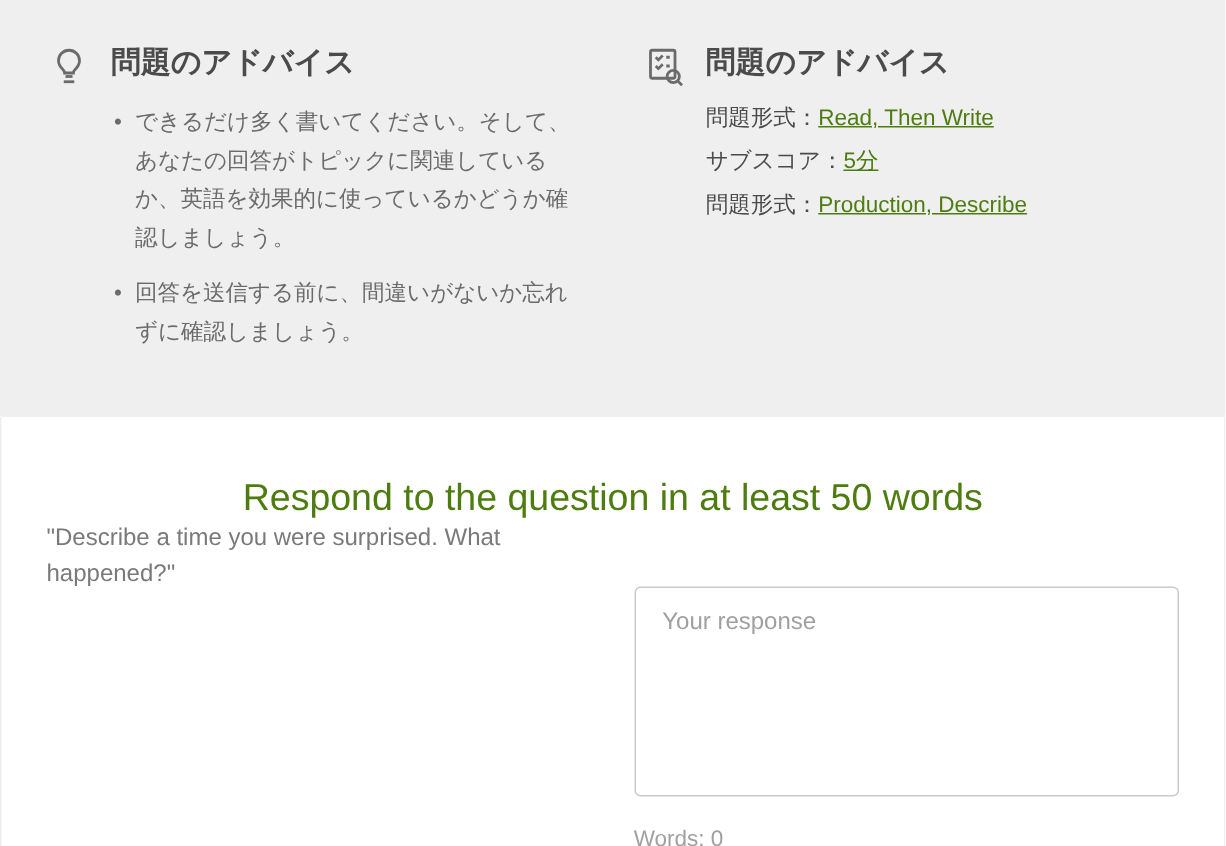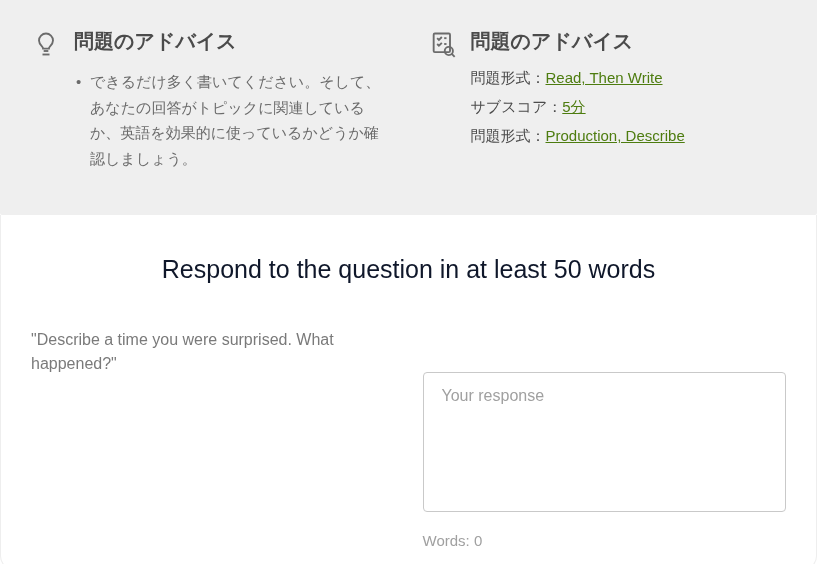--- a/index.html
+++ b/index.html
@@ -76,23 +76,22 @@
     .question-panel {
       padding: 40px 30px 20px 30px;
       background: #fff;
       border: 1px solid #eee;
       border-top: none;
       border-radius: 0 0 14px 14px;
     }
     .instruction {
       text-align: center;
       font-size: 25px;
-      color: #0f172a;
+      color: #4d7c0f;
       font-weight: 500;
-      margin-bottom: 44px;
     }
     .qa-row {
       display: flex;
       gap: 28px;
       align-items: flex-start;
     }
     .prompt {
       flex: 1;
       font-size: 16px;
       color: #7a7a7a;
@@ -141,20 +140,21 @@
       <svg viewBox="0 0 24 24">
         <path d="M9 21h6"></path>
         <path d="M10 18h4"></path>
         <path d="M12 3a6 6 0 0 0-6 6c0 2.5 1.5 4 2.5 5 .7.7 1 1.5 1 2h5c0-.5.3-1.3 1-2 1-1 2.5-2.5 2.5-5a6 6 0 0 0-6-6z"></path>
       </svg>
     </div>
     <div class="info-content">
       <div class="info-title">問題のアドバイス</div>
       <ul class="tips-list">
         <li>できるだけ多く書いてください。そして、あなたの回答がトピックに関連しているか、英語を効果的に使っているかどうか確認しましょう。</li>
+        <li>回答を送信する前に、間違いがないか忘れずに確認しましょう。</li>
       </ul>
     </div>
   </div>
 
   <div class="info-col">
     <div class="info-icon">
       <svg viewBox="0 0 24 24">
         <rect x="4" y="3" width="14" height="16" rx="1"></rect>
         <path d="M7 7l1.5 1.5L11 6"></path>
         <line x1="13" y1="7" x2="15" y2="7"></line>

